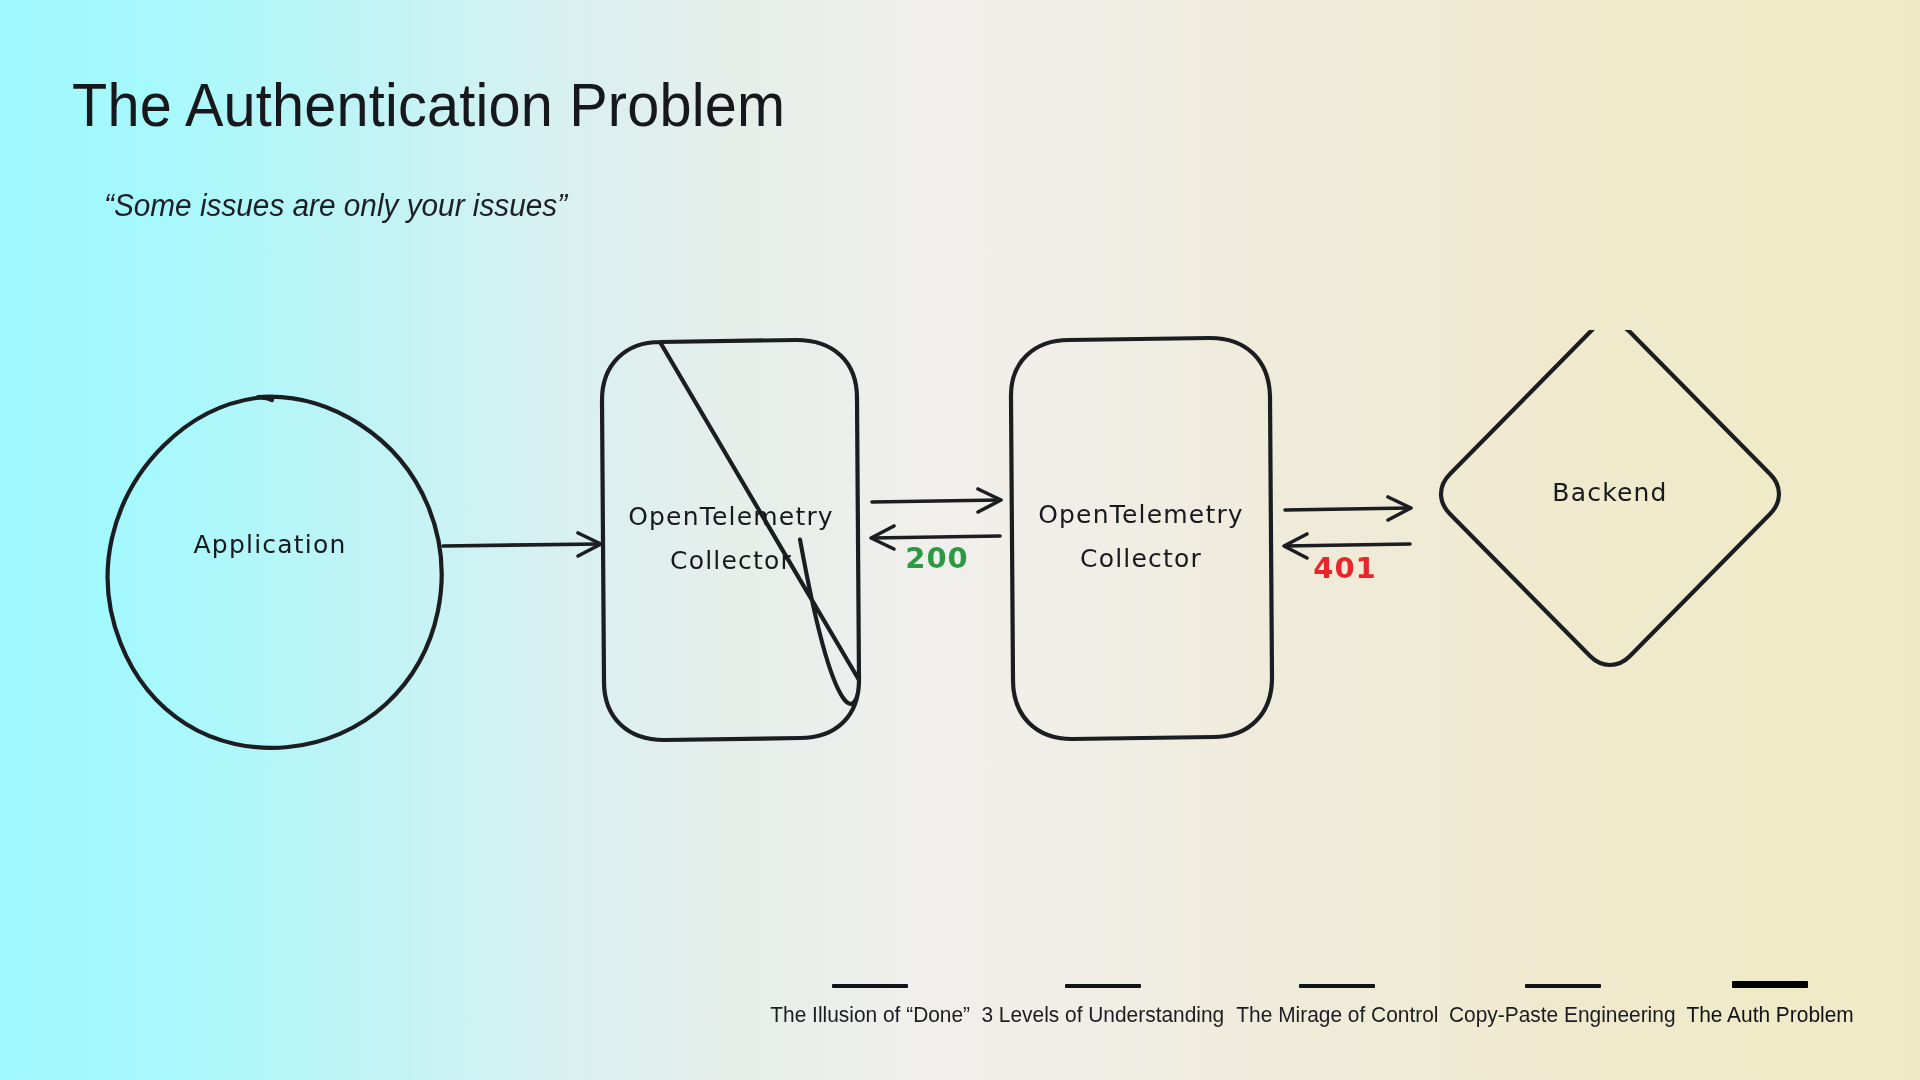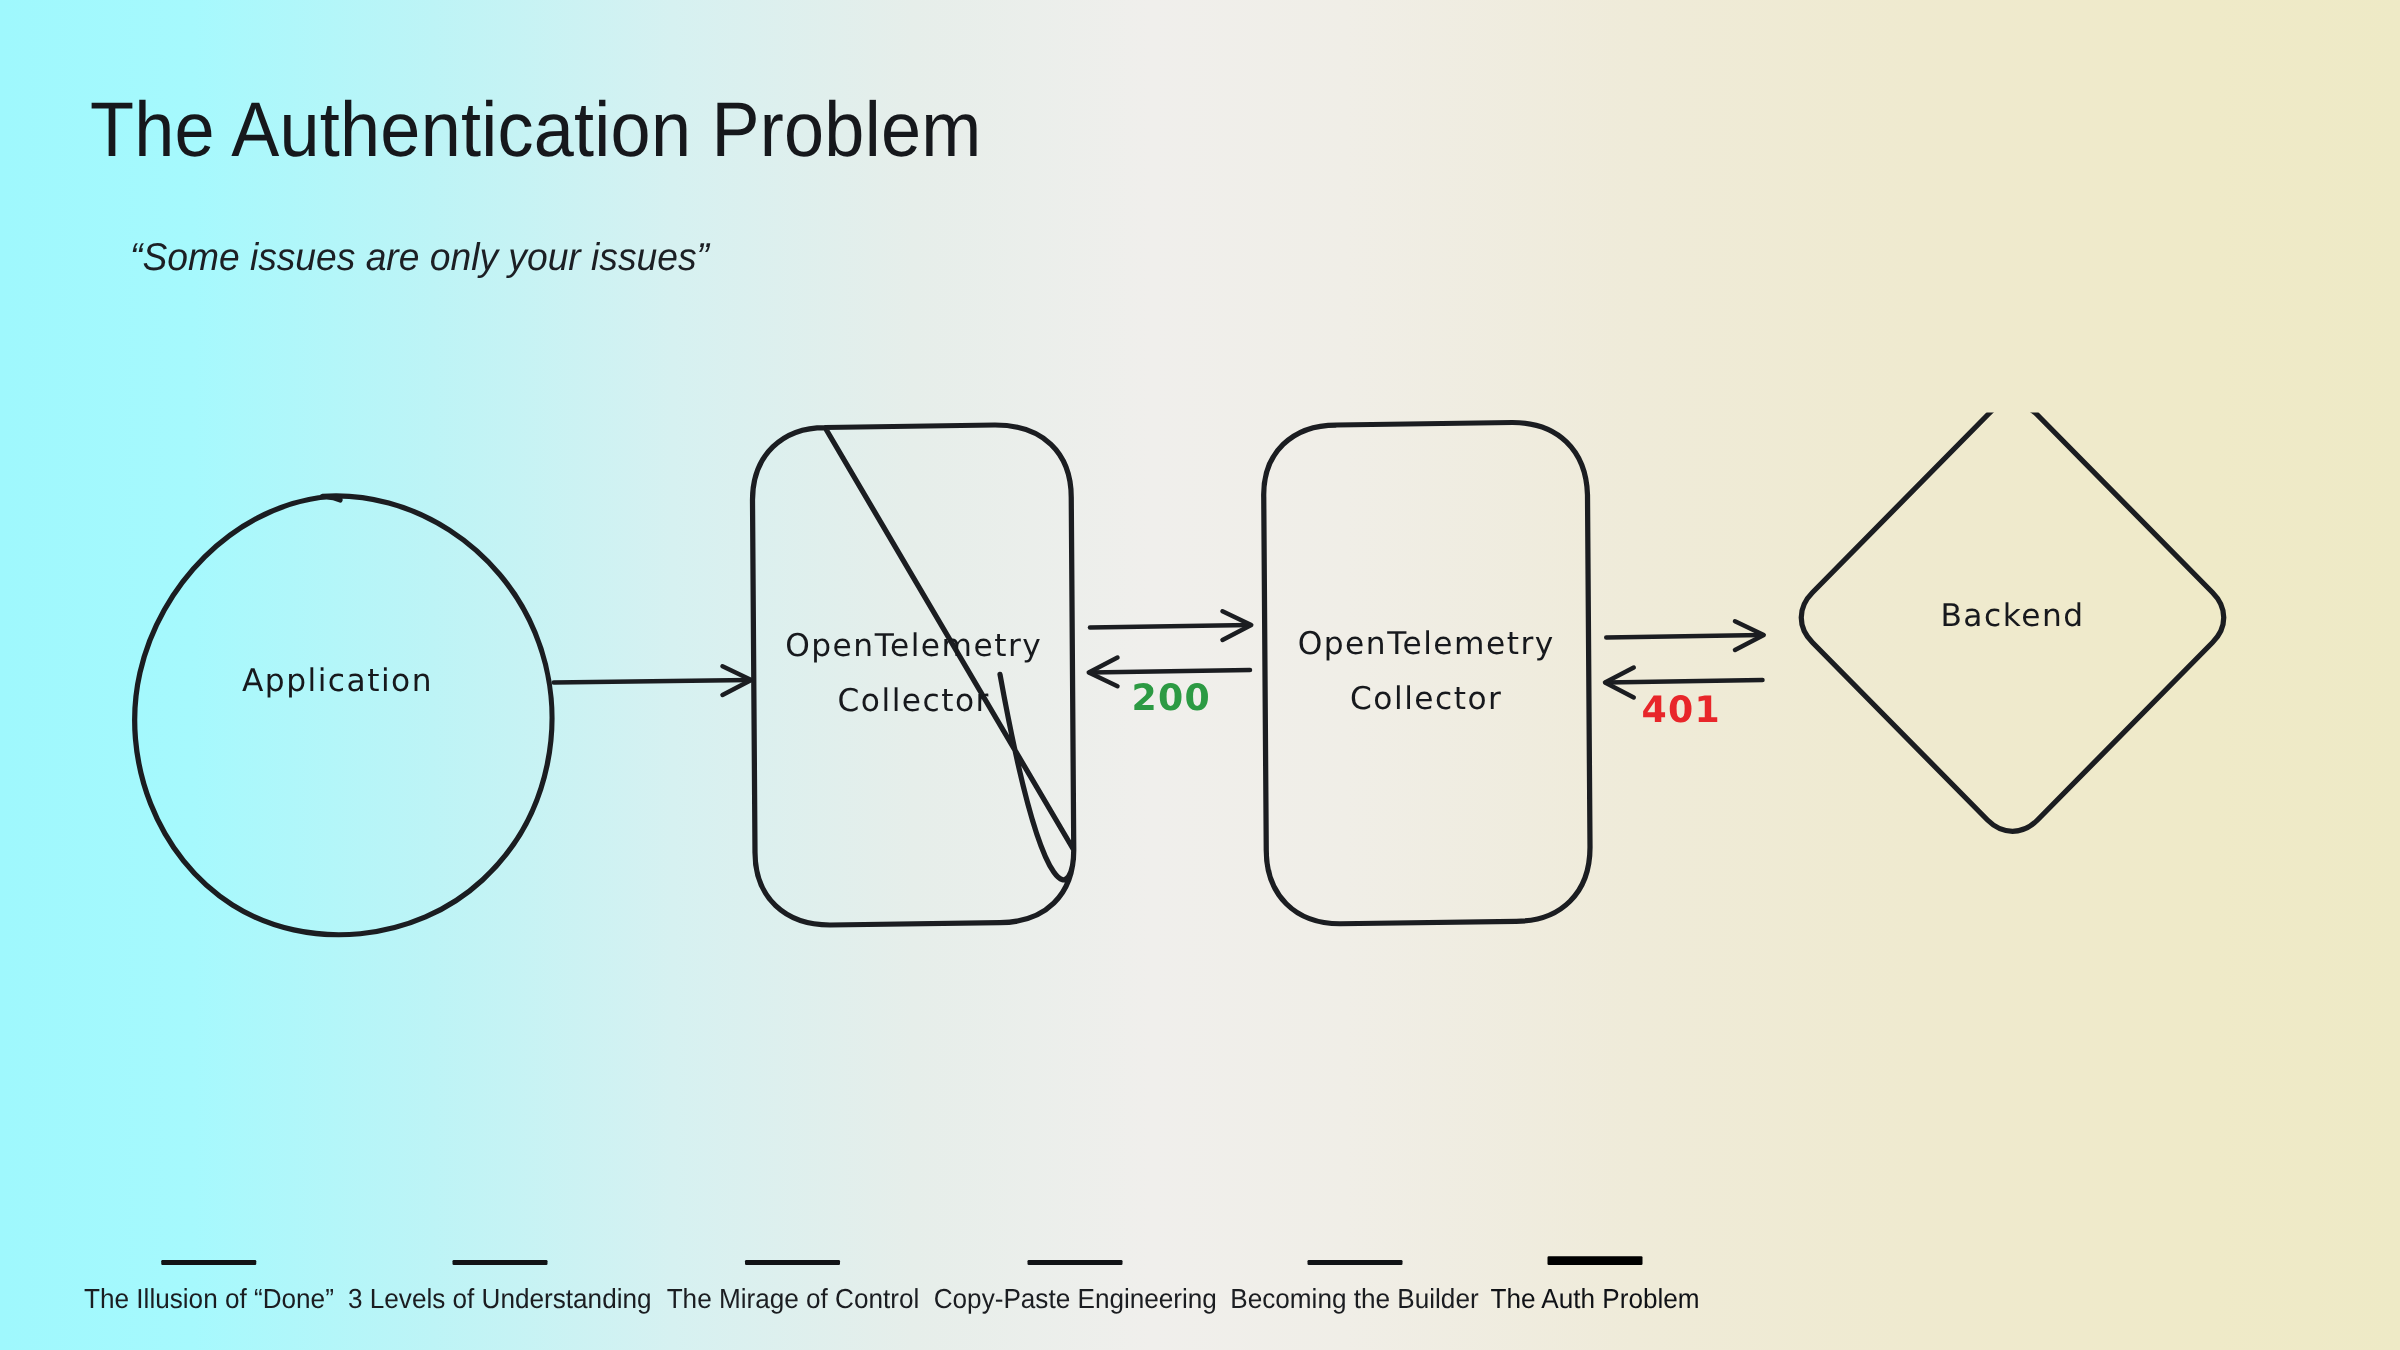--- a/index.html
+++ b/index.html
@@ -99,25 +99,25 @@
     stroke: #1b1d21;
     stroke-width: 3.6;
     stroke-linecap: round;
     stroke-linejoin: round;
   }
 
   
   .footer-nav {
     position: absolute;
     left: 0;
-    bottom: 28px;
+    bottom: 52px;
     width: 1920px;
     display: flex;
     align-items: flex-end;
-    justify-content: flex-start;
+    justify-content: flex-end;
     padding: 0 62px;
     box-sizing: border-box;
   }
   .nav-item {
     display: flex;
     flex-direction: column;
     align-items: center;
     gap: 14px;
     cursor: pointer;
   }
@@ -254,24 +254,20 @@
     <div class="nav-item">
       <div class="nav-dash"></div>
       <div class="nav-label">The Mirage of Control</div>
     </div>
 
     <div class="nav-item">
       <div class="nav-dash"></div>
       <div class="nav-label">Copy-Paste Engineering</div>
     </div>
 
-    <div class="nav-item">
-      <div class="nav-dash"></div>
-      <div class="nav-label">Becoming the Builder</div>
-    </div>
 
     <div class="nav-item active">
       <div class="nav-dash"></div>
       <div class="nav-label">The Auth Problem</div>
     </div>
 
   </div>
 
 </div>
 

